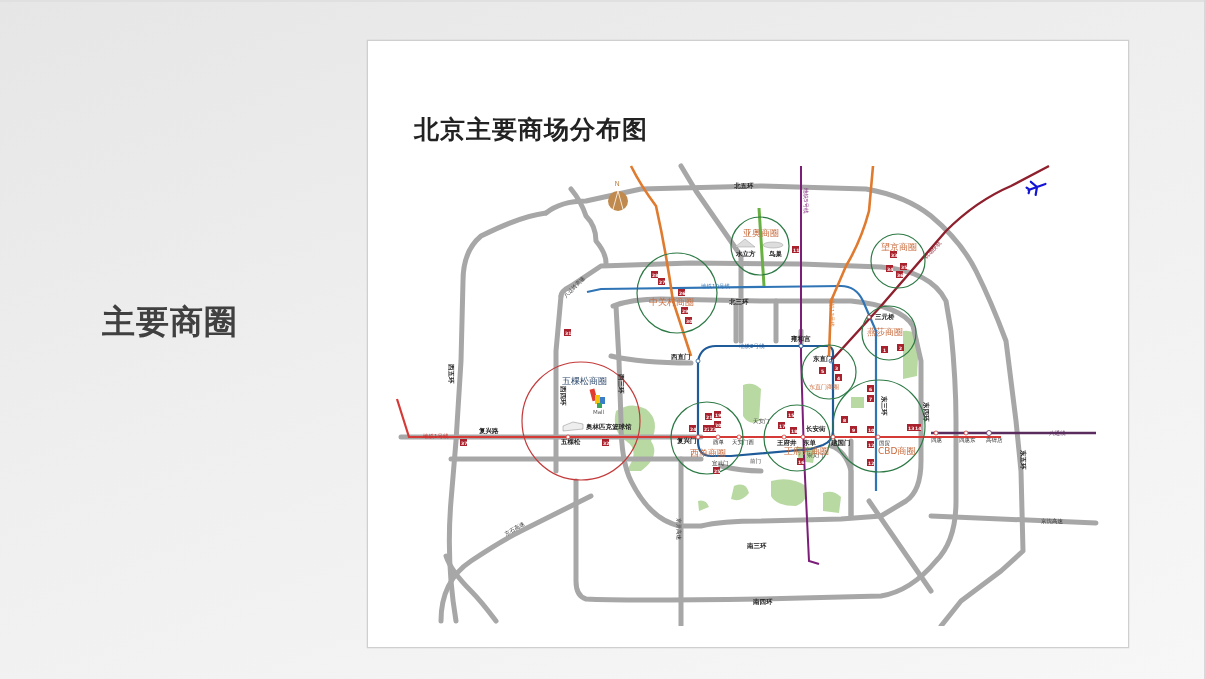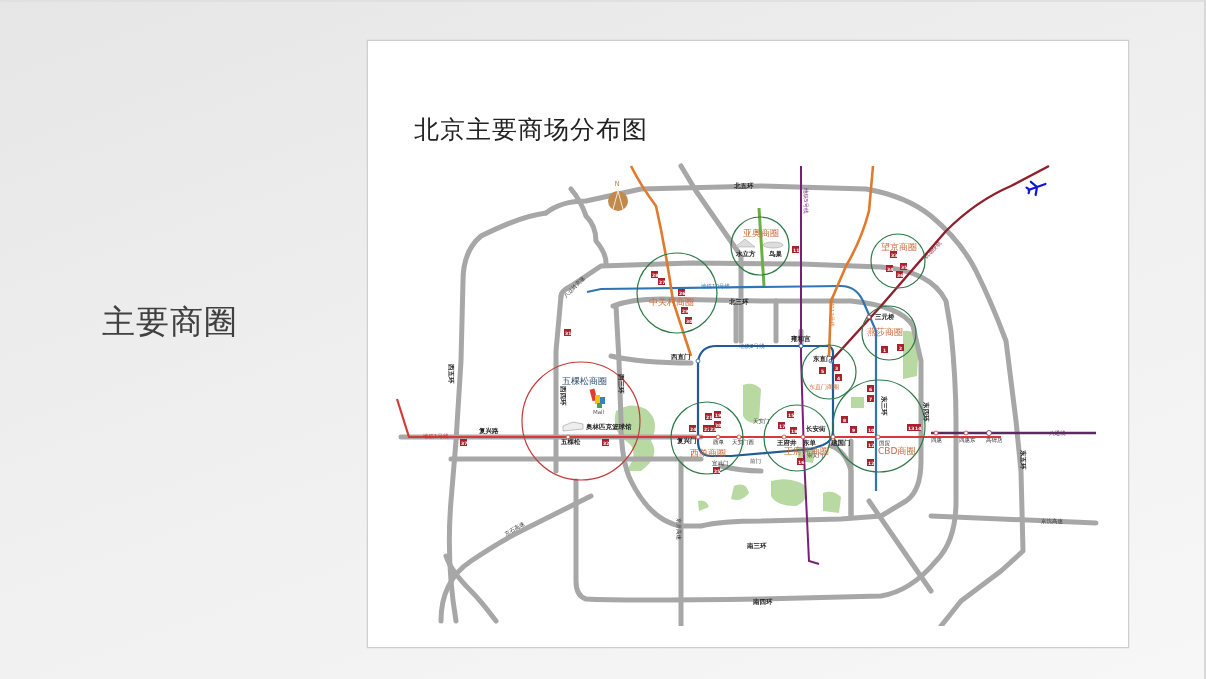--- a/index.html
+++ b/index.html
@@ -5,29 +5,29 @@
   html, body { margin:0; padding:0; }
   body {
     width:1206px; height:679px; overflow:hidden; position:relative;
     background: linear-gradient(160deg, #e6e6e6 0%, #efefef 45%, #f7f7f7 100%);
     font-family: "DejaVu Sans", sans-serif;
   }
   .slide-edge-right { position:absolute; right:0; top:0; width:2px; height:679px; background:#d8d8d8; }
   .slide-edge-top { position:absolute; left:0; top:0; width:1206px; height:2px; background:#e0e0e0; }
   .section-title {
     position:absolute; left:102px; top:300px;
-    font-size:33px; font-weight:normal; color:#404040; letter-spacing:1px;
+    font-size:33px; font-weight:bold; color:#404040; letter-spacing:1px;
   }
   .map-card {
     position:absolute; left:367px; top:40px; width:760px; height:606px;
     background:#ffffff; border:1px solid #cfcfcf; box-shadow:0 0 1px #bbb;
   }
   .map-title {
     position:absolute; left:46px; top:72px;
-    font-size:25px; color:#222; letter-spacing:1px;
+    font-size:25px; color:#222; letter-spacing:1px;font-weight:bold;
   }
   svg.map { position:absolute; left:0; top:0; }
   .lbl { font-family:"DejaVu Sans", sans-serif; font-size:6.5px; fill:#222; font-weight:bold; }
   .lbl-s { font-family:"DejaVu Sans", sans-serif; font-size:5.5px; fill:#333; }
   .zone { font-family:"DejaVu Sans", sans-serif; font-size:9px; fill:#c8693a; }
   .zone-dk { font-family:"DejaVu Sans", sans-serif; font-size:9px; fill:#2e4a6e; }
   .road { fill:none; stroke:#a7a7a7; stroke-width:5; stroke-linecap:round; stroke-linejoin:round; }
   .ring { fill:none; stroke:#2e7a46; stroke-width:1.2; }
   .mall rect { fill:#a8212c; }
   .mall text { font-family:"DejaVu Sans", sans-serif; font-size:4.5px; fill:#fff; font-weight:bold; }

